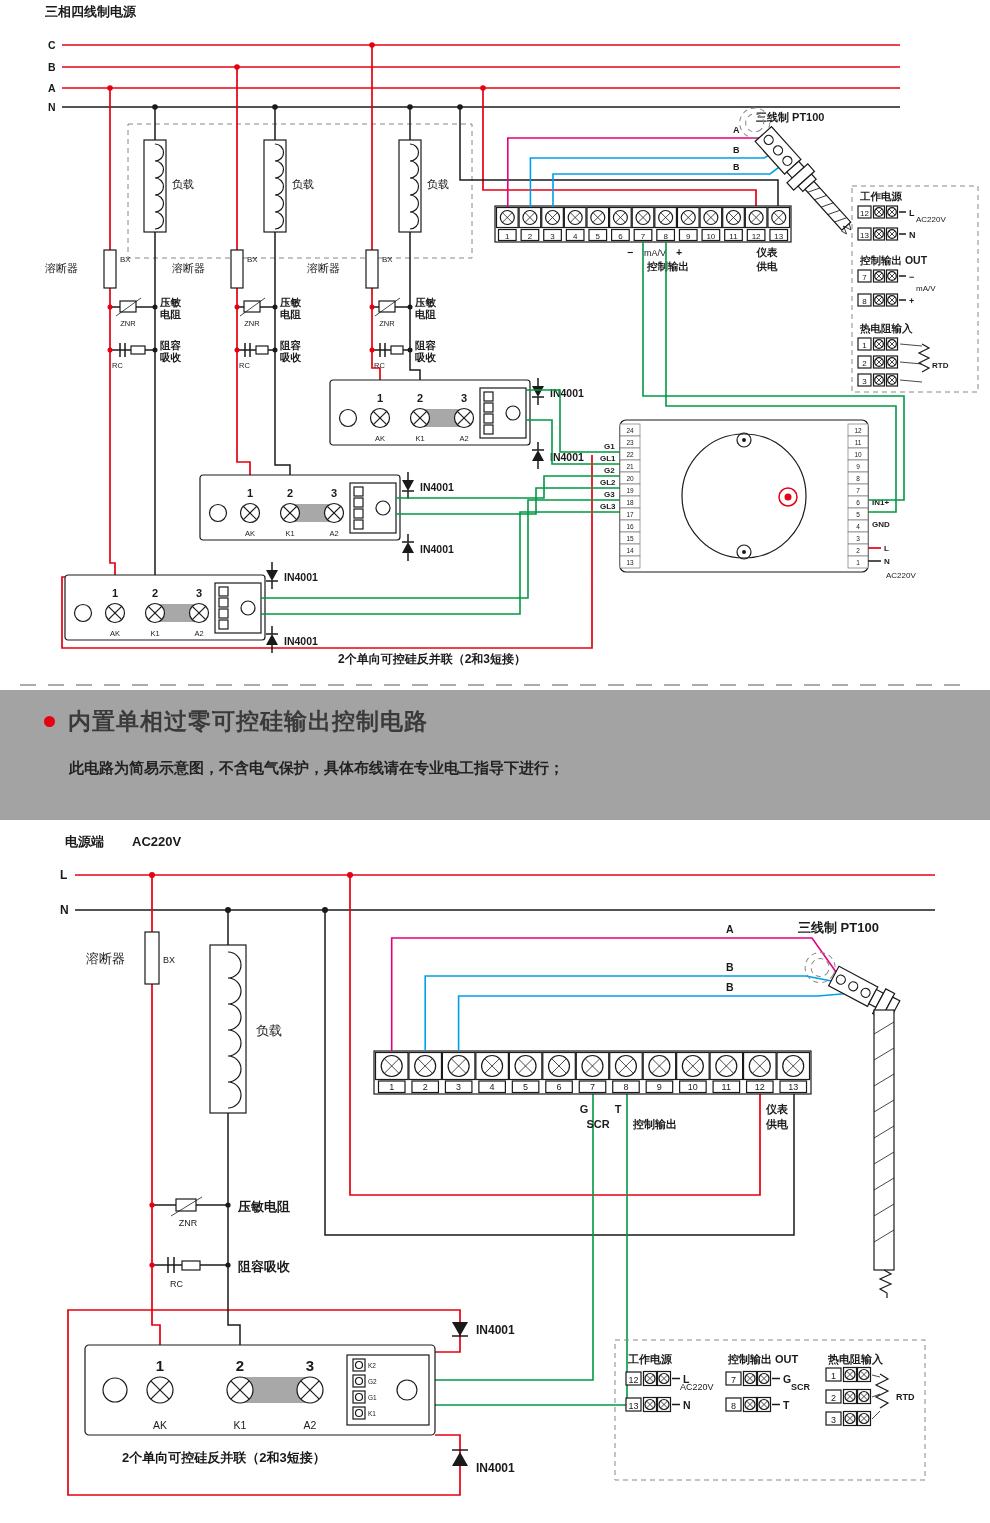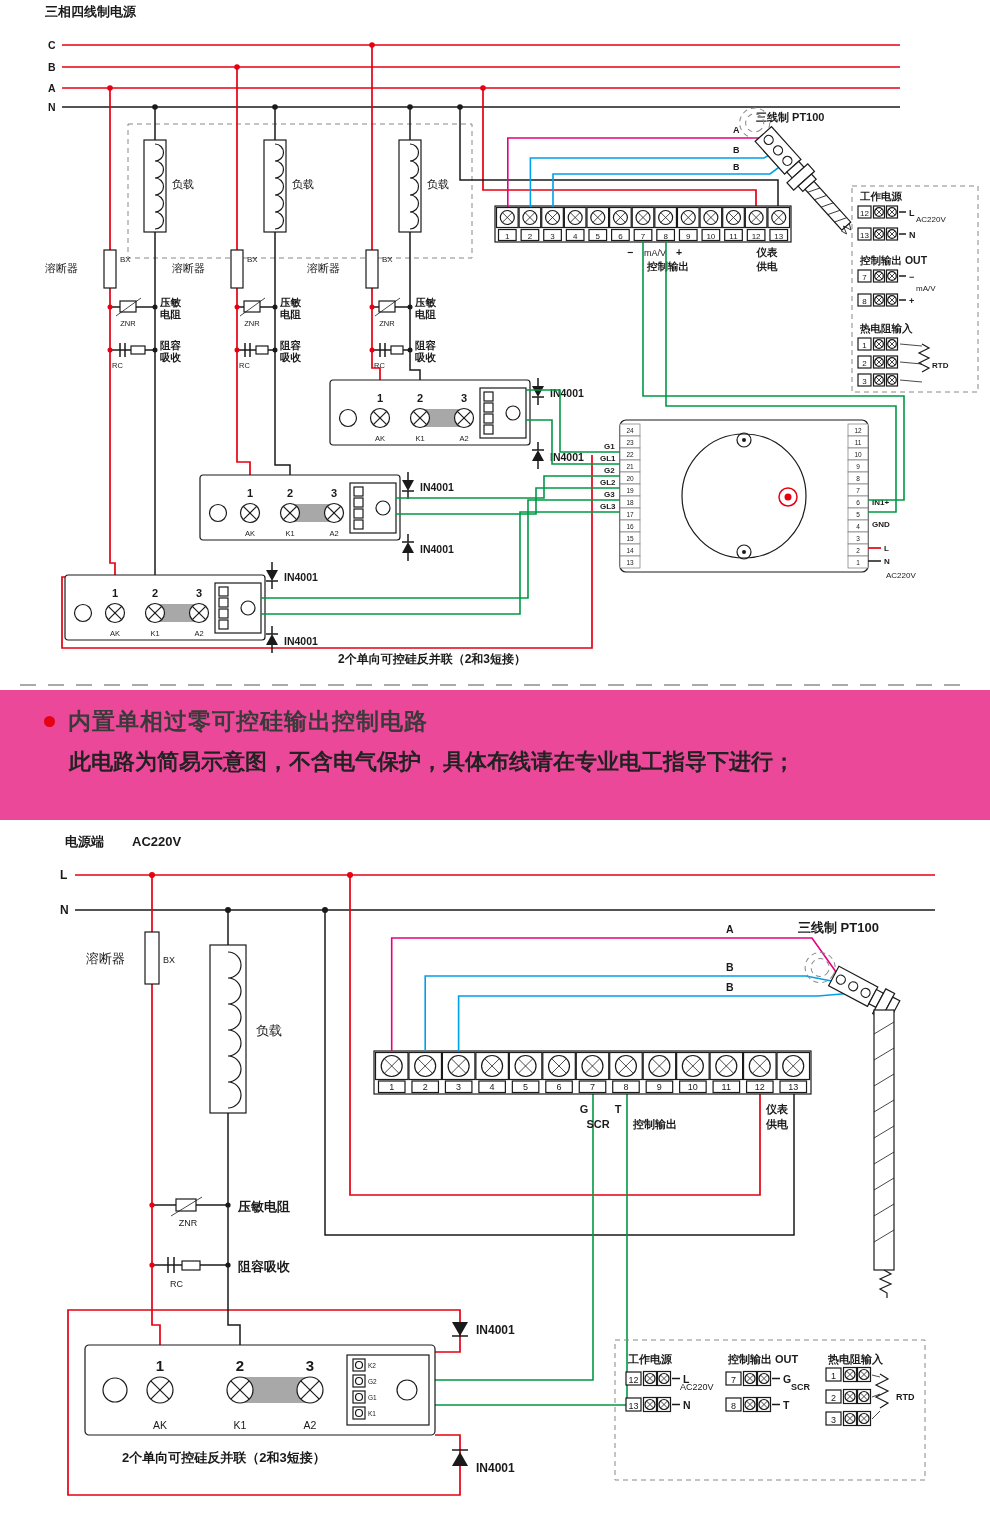--- a/index.html
+++ b/index.html
@@ -12,25 +12,25 @@
   .wk{stroke:#1a1a1a;fill:none;stroke-width:1.5}
   .wg{stroke:#009944;fill:none;stroke-width:1.6}
   .wm{stroke:#e4007f;fill:none;stroke-width:1.6}
   .wc{stroke:#00a0e9;fill:none;stroke-width:1.6}
   .cp{stroke:#1a1a1a;fill:#fff;stroke-width:1.2}
   .cpn{stroke:#1a1a1a;fill:none;stroke-width:1.2}
   .thin{stroke-width:.8}
   .dsh{stroke:#888;fill:none;stroke-width:1;stroke-dasharray:5 4}
   .dio{fill:#1a1a1a;stroke:none}
   .dr{fill:#e60012}.dk{fill:#1a1a1a}
-  .mid-sec{height:130px;padding:16px 0 0 44px;box-sizing:border-box;background:#ec4899}
+  .mid-sec{height:130px;padding:16px 0 0 44px;box-sizing:border-box;background:#a3a3a3}
   .h-row{display:flex;align-items:center;gap:13px}
   .bullet{width:11px;height:11px;border-radius:50%;background:#e60012;flex:0 0 auto}
   .h1{font-size:23px;font-weight:600;color:#3a3a3a;letter-spacing:1px}
-  .note{margin:10px 0 0 25px;font-size:22px;font-weight:700;color:#222}
+  .note{margin:22px 0 0 25px;font-size:15px;font-weight:700;color:#222}
 </style>
 </head>
 <body>
 
 <svg width="990" height="690" viewBox="0 0 990 690">
   <defs>
     <g id="sqsA">
         <rect class="cp" x="0.5" y="0.5" width="11" height="12"></rect>
         <circle class="cpn" cx="6" cy="6.5" r="4.3"></circle>
         <line class="cpn thin" x1="3" y1="3.5" x2="9" y2="9.5"></line>

